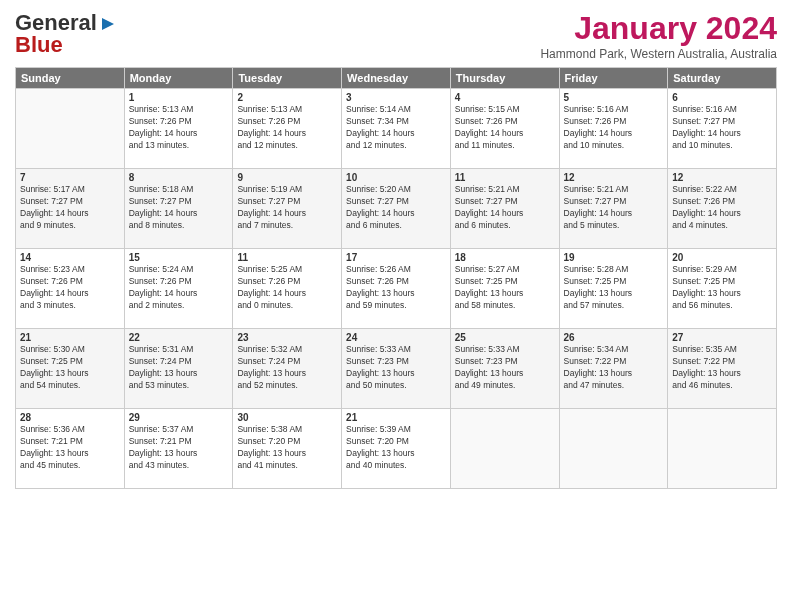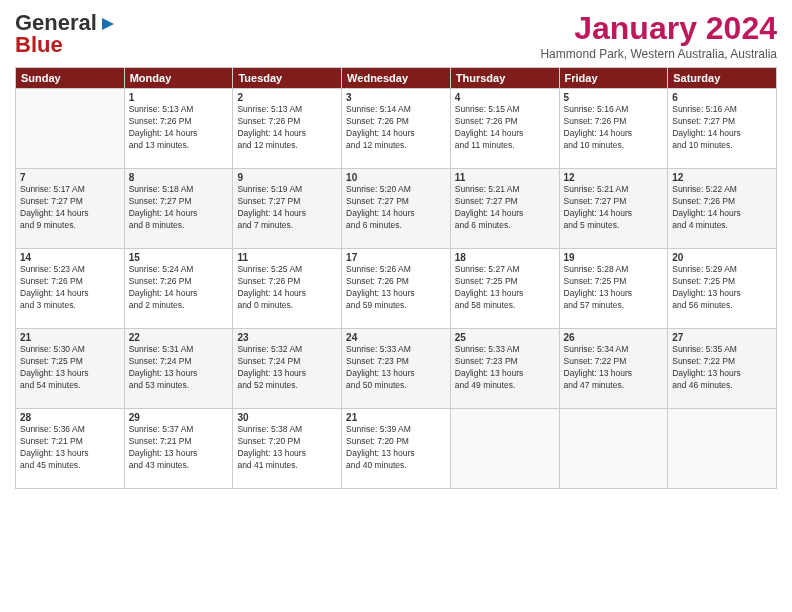--- a/index.html
+++ b/index.html
@@ -41,21 +41,21 @@
     .subtitle {
       font-size: 12px;
       color: #555;
     }
     table {
       width: 100%;
       border-collapse: collapse;
       table-layout: fixed;
     }
     thead tr th {
-      background-color: #7f1d1d;
+      background-color: #737373;
       color: #fff;
       font-size: 11px;
       font-weight: bold;
       padding: 4px 5px;
       text-align: left;
       border: 1px solid #ccc;
     }
     tbody tr td {
       vertical-align: top;
       border: 1px solid #ccc;
@@ -128,21 +128,21 @@
           <td>
             <span class="day-num">2</span>
             <div class="cell-content" style="white-space: pre-line;">Sunrise: 5:13 AM
 Sunset: 7:26 PM
 Daylight: 14 hours
 and 12 minutes.</div>
           </td>
           <td>
             <span class="day-num">3</span>
             <div class="cell-content" style="white-space: pre-line;">Sunrise: 5:14 AM
-Sunset: 7:26 PM
+Sunset: 7:34 PM
 Daylight: 14 hours
 and 12 minutes.</div>
           </td>
           <td>
             <span class="day-num">4</span>
             <div class="cell-content" style="white-space: pre-line;">Sunrise: 5:15 AM
 Sunset: 7:26 PM
 Daylight: 14 hours
 and 11 minutes.</div>
           </td>

